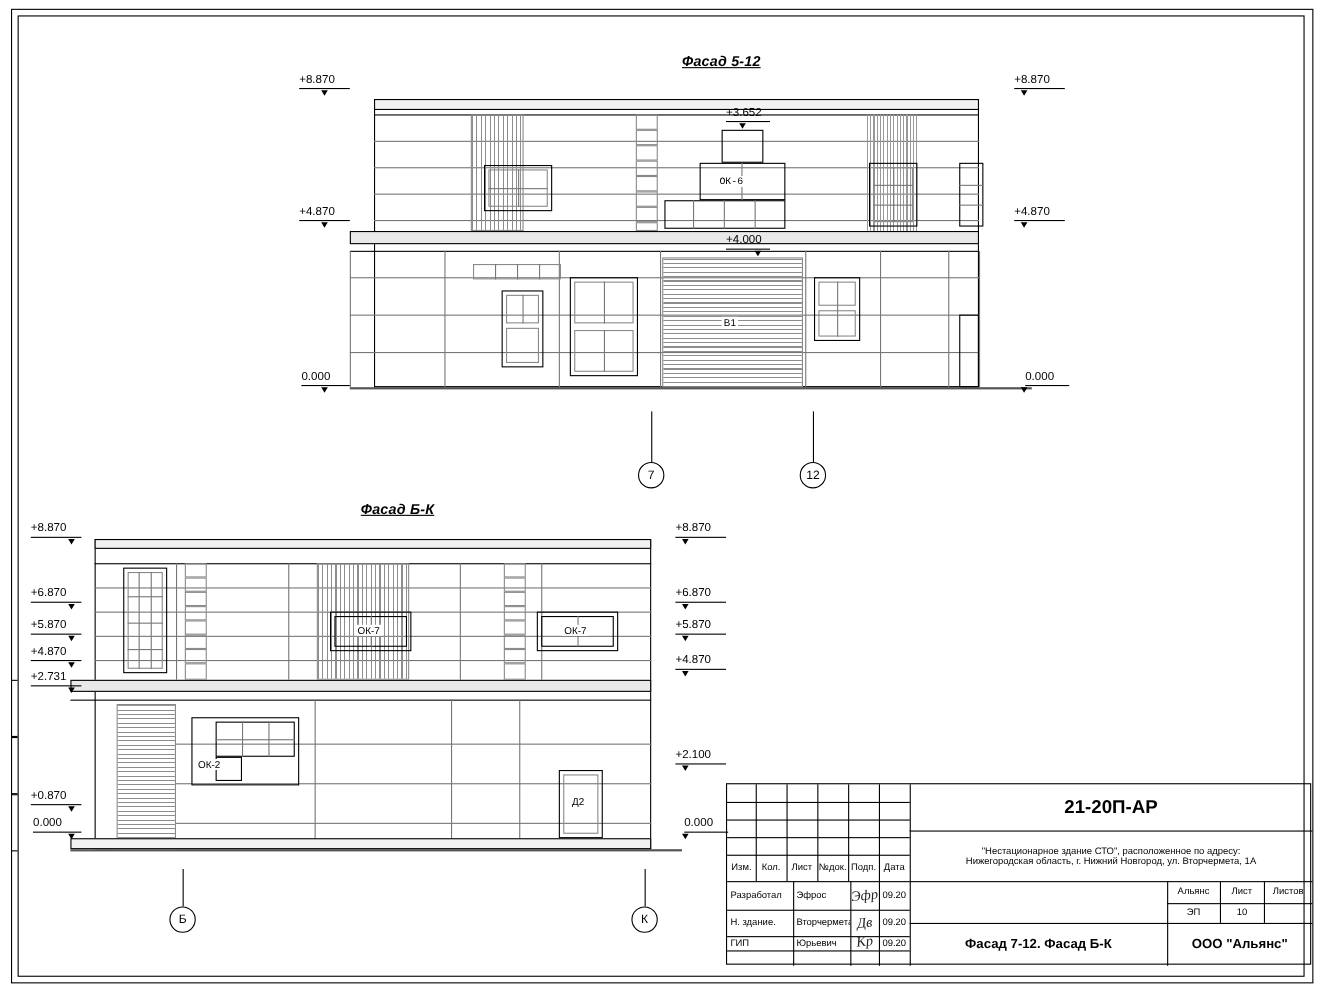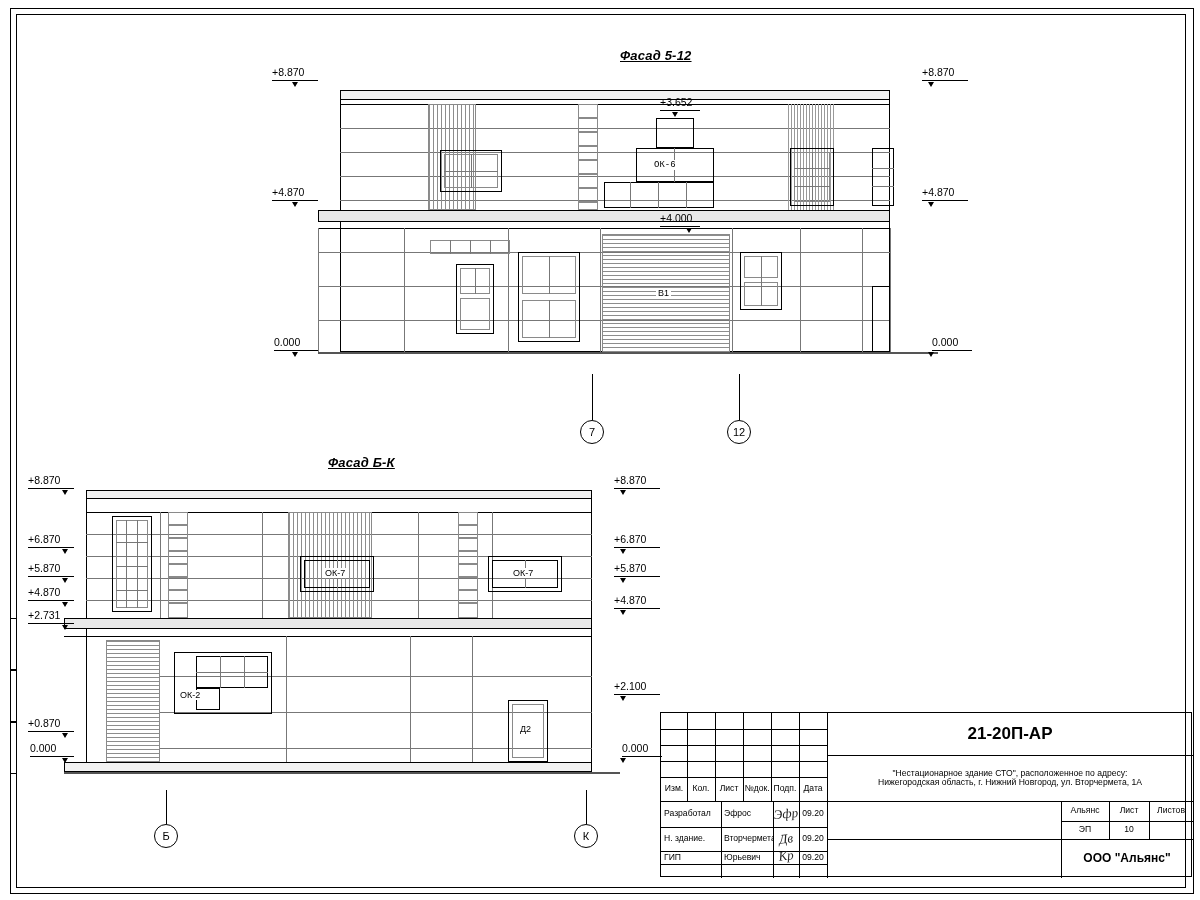--- a/index.html
+++ b/index.html
@@ -557,20 +557,21 @@
     <div class="cell big" style="left:166px; top:0; width:366px; height:42px;">21-20П-АР</div>
     <div class="c bt" style="left:166px; top:42px; width:366px; height:0;"></div>
 
     <div class="cell" style="left:166px; top:42px; width:366px; height:46px; flex-direction:column; justify-content:center;">
       <div class="sml">"Нестационарное здание СТО", расположенное по адресу:</div>
       <div class="sml">Нижегородская область, г. Нижний Новгород, ул. Вторчермета, 1А</div>
     </div>
 
     <div class="c bt" style="left:166px; top:126px; width:366px; height:0;"></div>
 
+    <div class="cell mid" style="left:166px; top:126px; width:234px; height:39px;">Фасад 7-12. Фасад Б-К</div>
 
     <div class="c bl" style="left:400px; top:88px; width:0; height:77px;"></div>
 
     <div class="c bt" style="left:400px; top:108px; width:132px; height:0;"></div>
     <div class="c bl" style="left:448px; top:88px; width:0; height:38px;"></div>
     <div class="c bl" style="left:488px; top:88px; width:0; height:38px;"></div>
 
     <div class="cell sml" style="left:400px; top:88px; width:48px; height:20px;">Альянс</div>
     <div class="cell sml" style="left:448px; top:88px; width:40px; height:20px;">Лист</div>
     <div class="cell sml" style="left:488px; top:88px; width:44px; height:20px;">Листов</div>

